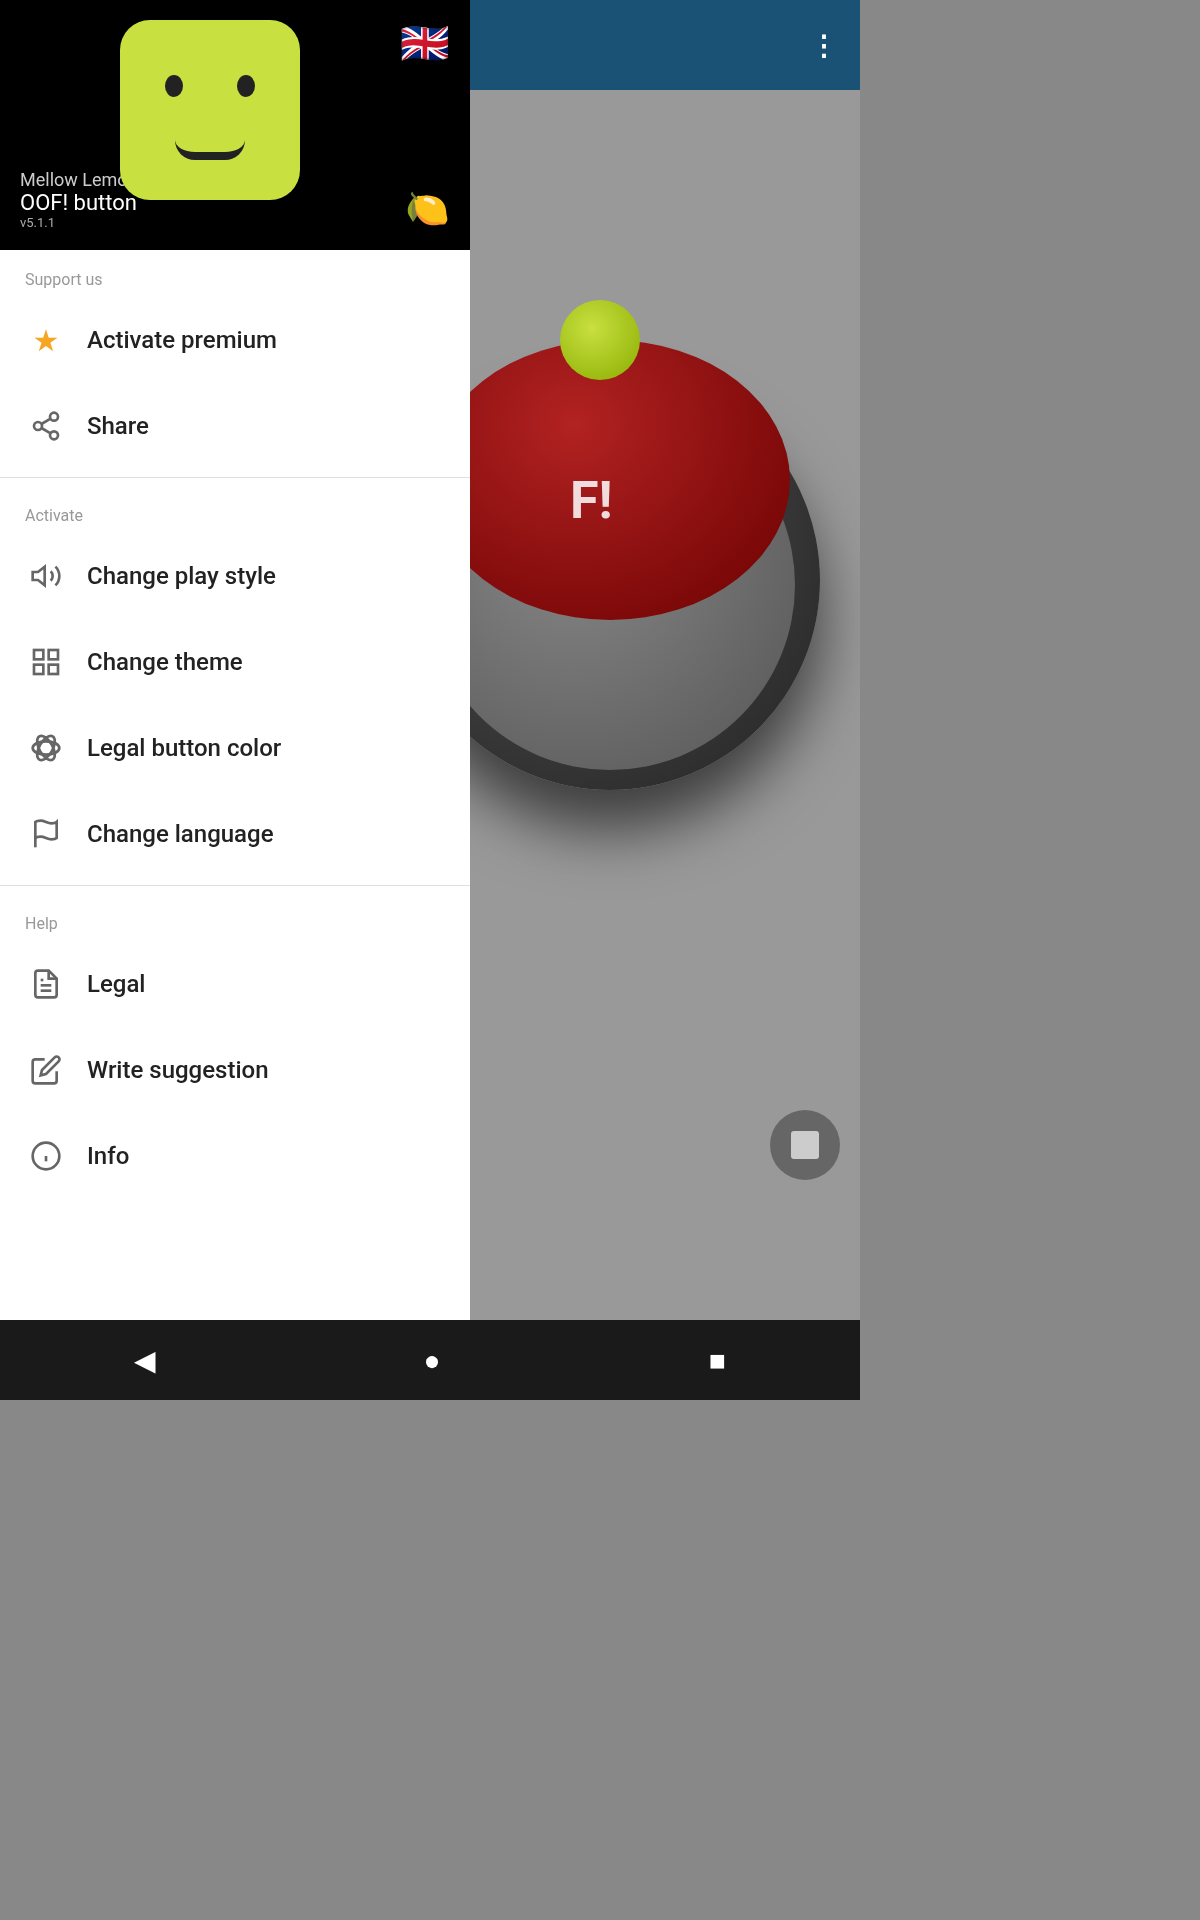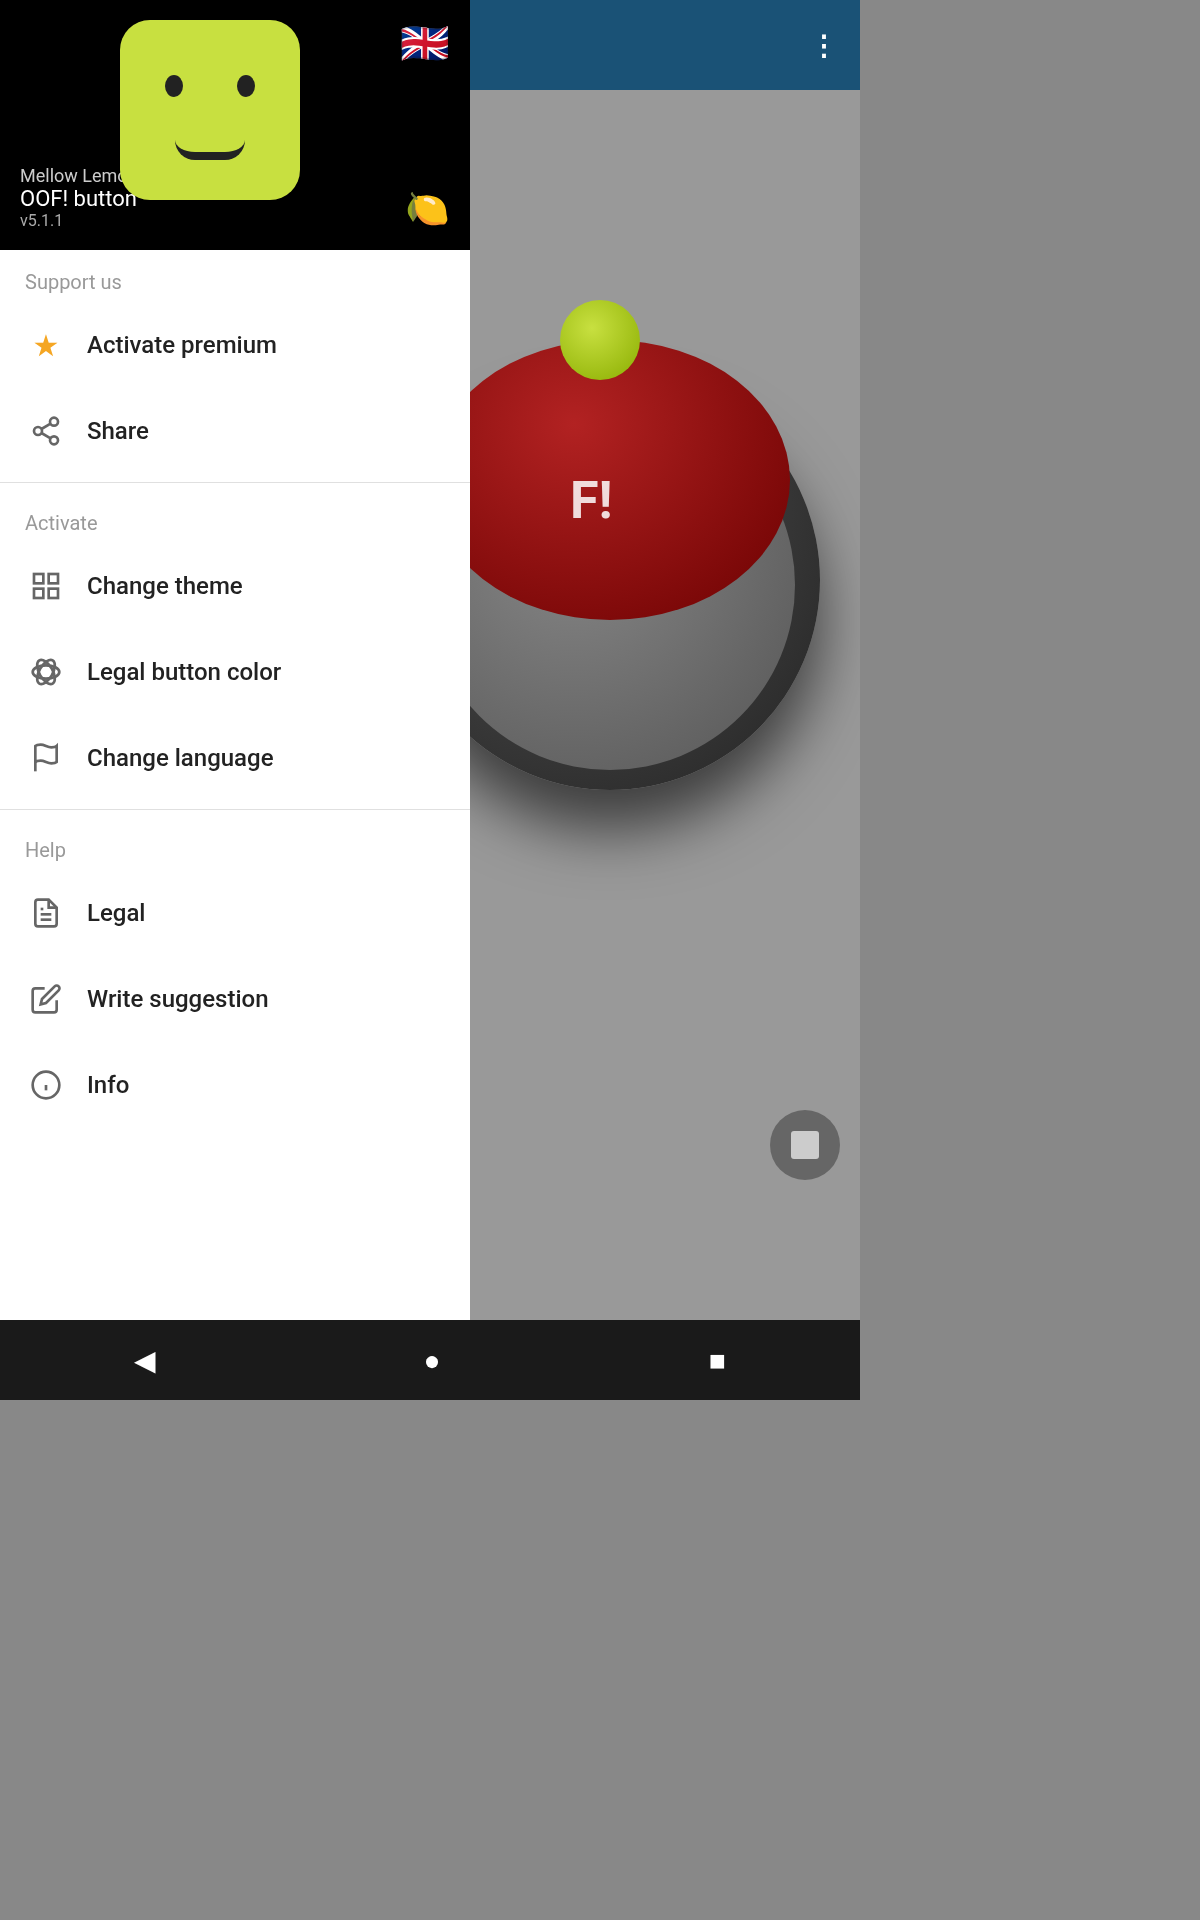--- a/index.html
+++ b/index.html
@@ -255,33 +255,33 @@
     }
 
     .app-title {
       color: white;
       font-size: 22px;
       font-weight: normal;
     }
 
     .app-version {
       color: #aaa;
-      font-size: 16px;
+      font-size: 13px;
     }
 
     
     .drawer-content {
       flex: 1;
       overflow-y: auto;
     }
 
     .section-label {
       padding: 20px 25px 8px 25px;
       color: #999;
-      font-size: 20px;
+      font-size: 16px;
     }
 
     .menu-item {
       display: flex;
       align-items: center;
       padding: 22px 25px;
       cursor: pointer;
       border-bottom: none;
     }
 
@@ -383,20 +383,30 @@
           <line x1="15.41" y1="6.51" x2="8.59" y2="10.49"></line>
         </svg>
       </div>
       <span class="menu-label">Share</span>
     </div>
 
     <div class="divider"></div>
 
     <div class="section-label">Activate</div>
 
+    <div class="menu-item">
+      <div class="menu-icon">
+        <svg class="icon-svg" viewBox="0 0 24 24" fill="none" stroke="#666" stroke-width="2">
+          <polygon points="11 5 6 9 2 9 2 15 6 15 11 19 11 5"></polygon>
+          <path d="M19.07 4.93a10 10 0 0 1 0 14.14"></path>
+          <path d="M15.54 8.46a5 5 0 0 1 0 7.07"></path>
+        </svg>
+      </div>
+      <span class="menu-label">Change play style</span>
+    </div>
 
     <div class="menu-item">
       <div class="menu-icon">
         <svg class="icon-svg" viewBox="0 0 24 24" fill="none" stroke="#666" stroke-width="2">
           <rect x="3" y="3" width="7" height="7"></rect>
           <rect x="14" y="3" width="7" height="7"></rect>
           <rect x="14" y="14" width="7" height="7"></rect>
           <rect x="3" y="14" width="7" height="7"></rect>
         </svg>
       </div>

